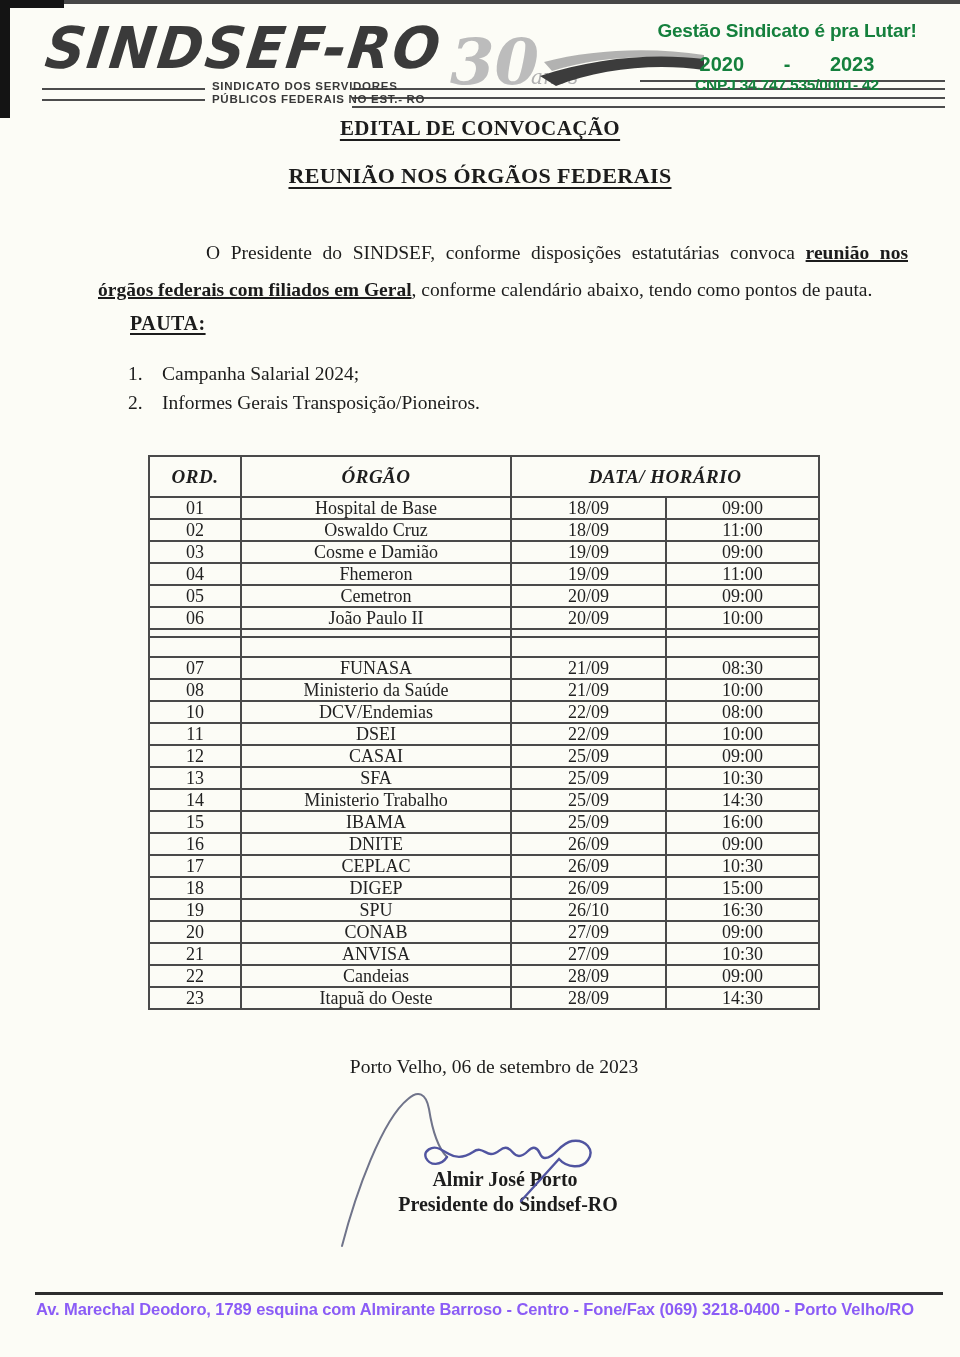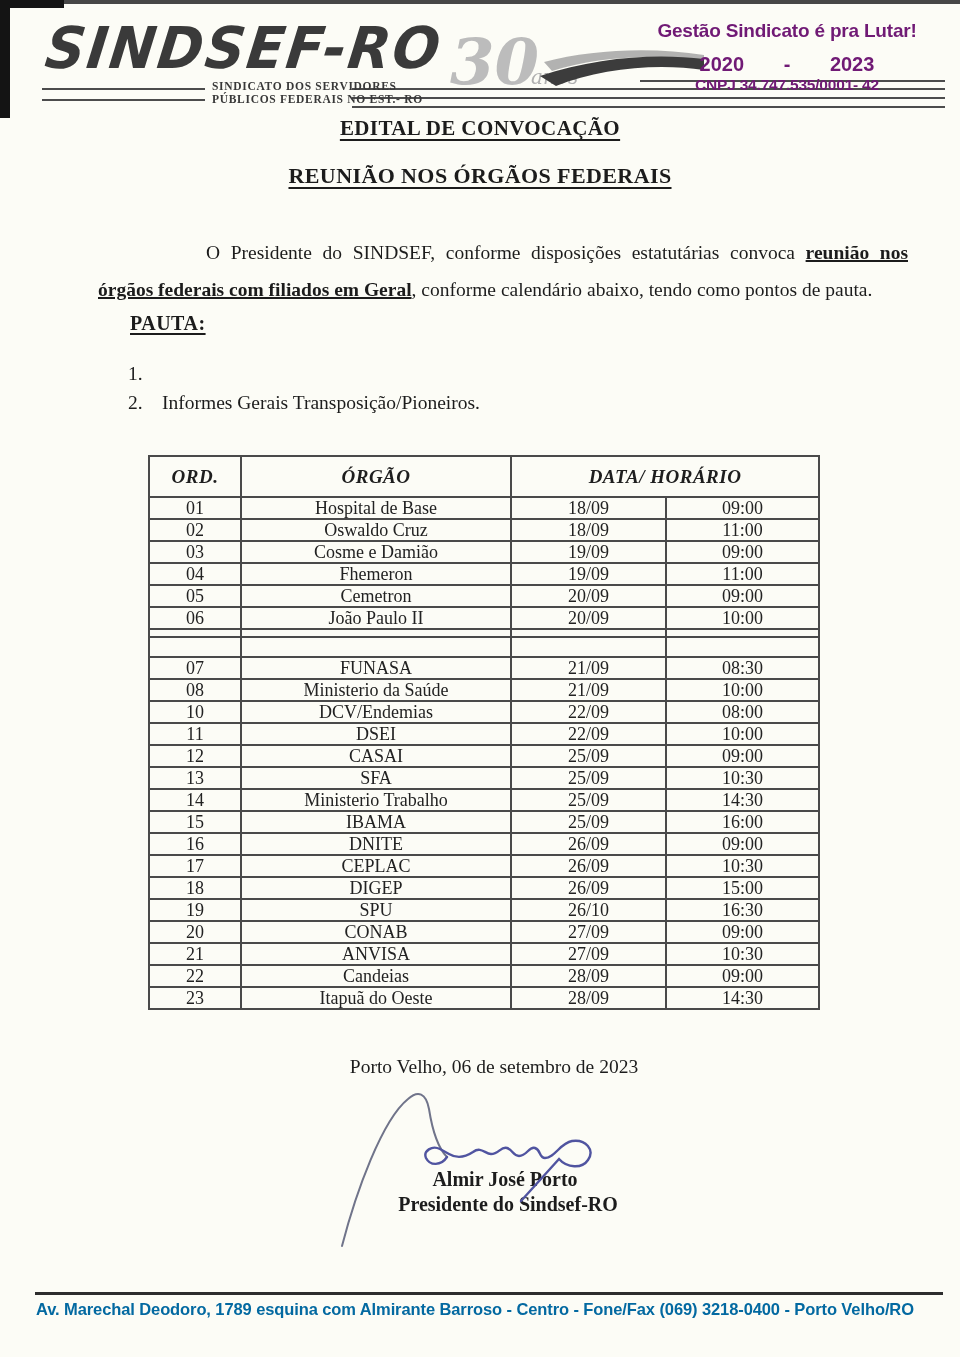--- a/index.html
+++ b/index.html
@@ -25,30 +25,30 @@
   }
   #anniv {
     left:450px; top:24px; z-index:1; white-space:nowrap;
     font-family:"DejaVu Serif", serif; font-style:italic; font-weight:bold;
     font-size:64px; color:#bcbcbc;
   }
   #anniv .suffix { font-size:20px; color:#b0b0b0; margin-left:-8px; font-weight:normal; }
   #swoosh { left:538px; top:46px; z-index:1; }
   #hdr-right {
     left:626px; top:20px; width:322px; z-index:2; text-align:center;
-    font-family:"Liberation Sans", sans-serif; font-weight:bold; color:#701a75;
+    font-family:"Liberation Sans", sans-serif; font-weight:bold; color:#15803d;
   }
   #slogan { font-size:19px; letter-spacing:-0.2px; white-space:nowrap; }
   #term   { font-size:20px; word-spacing:34px; margin-top:11px; }
   #cnpj   { font-size:15.5px; letter-spacing:-0.2px; }
 
   .hline { position:absolute; background:#4c4c4c; height:2px; }
   .subline {
     position:absolute; left:212px; white-space:nowrap;
-    font-family:Liberation Serif, serif; font-weight:bold;
+    font-family:Liberation Sans, sans-serif; font-weight:bold;
     font-size:11.5px; letter-spacing:0.7px; color:#383838;text-align:center;
   }
 
   
   .doc-title { left:0; right:0; text-align:center; font-weight:bold; }
   .doc-title span { text-decoration:underline; text-decoration-thickness:2px; text-underline-offset:4px; letter-spacing:0.4px; }
   #title-main { top:116px; font-size:21px; }
   #title-sub  { top:163px; font-size:22px; }
 
   
@@ -79,21 +79,21 @@
   #dateline { left:0; right:0; top:1056px; padding-left:28px; text-align:center; font-size:19.5px; }
   #sig-svg   { left:326px; top:1088px; z-index:3; }
   #sig-name  { left:340px; top:1168px; width:330px; text-align:center; font-weight:bold; font-size:20px; z-index:2; }
   #sig-title { left:303px; top:1193px; width:410px; text-align:center; font-weight:bold; font-size:20px; z-index:2; }
 
   
   #footer-line { left:35px; top:1292px; width:908px; height:3px; background:#2d2d2d; }
   #footer-text {
     left:36px; top:1300px; white-space:nowrap;
     font-family:"Liberation Sans", sans-serif; font-weight:bold;
-    font-size:16.5px; letter-spacing:-0.1px; color:#0369a1;
+    font-size:16.5px; letter-spacing:-0.1px; color:#8b5cf6;
   }
 </style>
 </head>
 <body>
 
 <div class="abs" id="scan-top"></div>
 <div class="abs" id="scan-top-l"></div>
 <div class="abs" id="scan-left"></div>
 
 <div class="abs" id="logo-text">SINDSEF-RO</div>
@@ -123,20 +123,21 @@
 
 <div class="abs doc-title" id="title-main"><span>EDITAL DE CONVOCAÇÃO</span></div>
 <div class="abs doc-title" id="title-sub"><span>REUNIÃO NOS ÓRGÃOS FEDERAIS</span></div>
 
 <p class="abs" id="intro"><span>O Presidente do SINDSEF, conforme disposições estatutárias convoca </span><span class="em">reunião nos órgãos federais com filiados em Geral</span><span>, conforme calendário abaixo, tendo como pontos de pauta.</span></p>
 
 <div class="abs" id="pauta-head"><span>PAUTA:</span></div>
 <div class="abs" id="pauta-list">
   <div class="pauta-item">
     <span class="pauta-num">1.</span>
+    <span>Campanha Salarial 2024;</span>
   </div>
   <div class="pauta-item">
     <span class="pauta-num">2.</span>
     <span>Informes Gerais Transposição/Pioneiros.</span>
   </div>
 </div>
 
 <table class="abs" id="schedule">
   <colgroup>
     <col style="width:92px">

